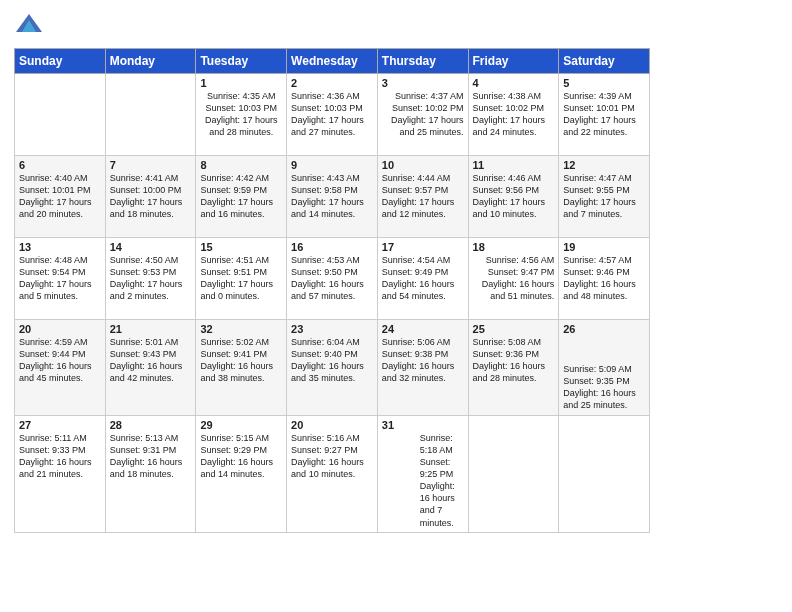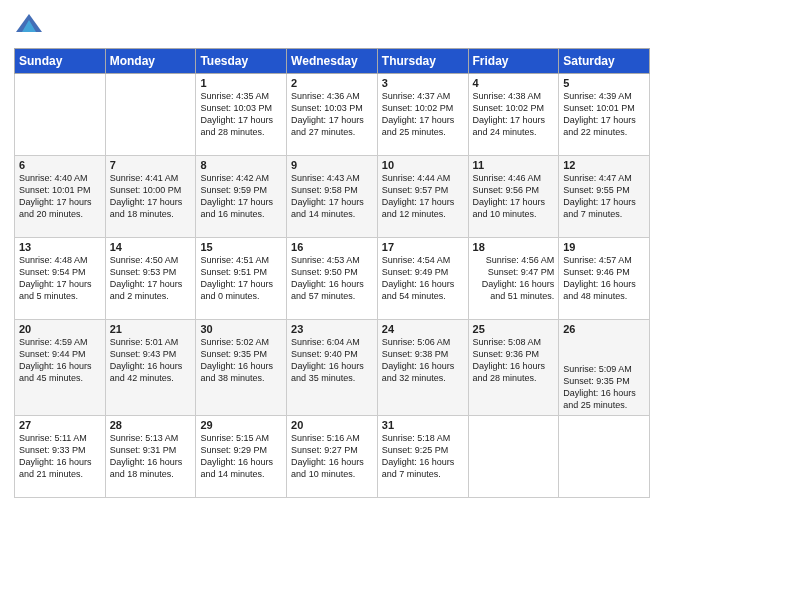--- a/index.html
+++ b/index.html
@@ -136,33 +136,33 @@
           <th>Friday</th>
           <th>Saturday</th>
         </tr>
     </thead>
     <tbody id="calendar-body">
     <tr>
           <td class="empty-cell"></td>
           <td class="empty-cell"></td>
           <td>
             <span class="day-number">1</span>
-            <div class="day-info" style="white-space: pre-line;">Sunrise: 4:35 AM
+            <div class="day-info" style="white-space: pre-line; text-align: center;">Sunrise: 4:35 AM
 Sunset: 10:03 PM
 Daylight: 17 hours and 28 minutes.</div>
           </td>
           <td>
             <span class="day-number">2</span>
             <div class="day-info" style="white-space: pre-line;">Sunrise: 4:36 AM
 Sunset: 10:03 PM
 Daylight: 17 hours and 27 minutes.</div>
           </td>
           <td>
             <span class="day-number">3</span>
-            <div class="day-info" style="white-space: pre-line;">Sunrise: 4:37 AM
+            <div class="day-info" style="white-space: pre-line; text-align: right;">Sunrise: 4:37 AM
 Sunset: 10:02 PM
 Daylight: 17 hours and 25 minutes.</div>
           </td>
           <td>
             <span class="day-number">4</span>
             <div class="day-info" style="white-space: pre-line;">Sunrise: 4:38 AM
 Sunset: 10:02 PM
 Daylight: 17 hours and 24 minutes.</div>
           </td>
           <td>
@@ -267,23 +267,23 @@
 Sunset: 9:44 PM
 Daylight: 16 hours and 45 minutes.</div>
           </td>
           <td>
             <span class="day-number">21</span>
             <div class="day-info" style="white-space: pre-line;">Sunrise: 5:01 AM
 Sunset: 9:43 PM
 Daylight: 16 hours and 42 minutes.</div>
           </td>
           <td>
-            <span class="day-number">30</span>
+            <span class="day-number">32</span>
             <div class="day-info" style="white-space: pre-line;">Sunrise: 5:02 AM
-Sunset: 9:35 PM
+Sunset: 9:41 PM
 Daylight: 16 hours and 38 minutes.</div>
           </td>
           <td>
             <span class="day-number">23</span>
             <div class="day-info" style="white-space: pre-line;">Sunrise: 6:04 AM
 Sunset: 9:40 PM
 Daylight: 16 hours and 35 minutes.</div>
           </td>
           <td>
             <span class="day-number">24</span>
@@ -324,21 +324,21 @@
 Daylight: 16 hours and 14 minutes.</div>
           </td>
           <td>
             <span class="day-number">20</span>
             <div class="day-info" style="white-space: pre-line;">Sunrise: 5:16 AM
 Sunset: 9:27 PM
 Daylight: 16 hours and 10 minutes.</div>
           </td>
           <td>
             <span class="day-number">31</span>
-            <div class="day-info" style="white-space: pre-line;">Sunrise: 5:18 AM
+            <div class="day-info" style="white-space: pre-line; margin-left: 38px;">Sunrise: 5:18 AM
 Sunset: 9:25 PM
 Daylight: 16 hours and 7 minutes.</div>
           </td>
           <td class="empty-cell"></td>
           <td class="empty-cell"></td>
         </tr>
       </tbody>
   </table>
 </div>
 

